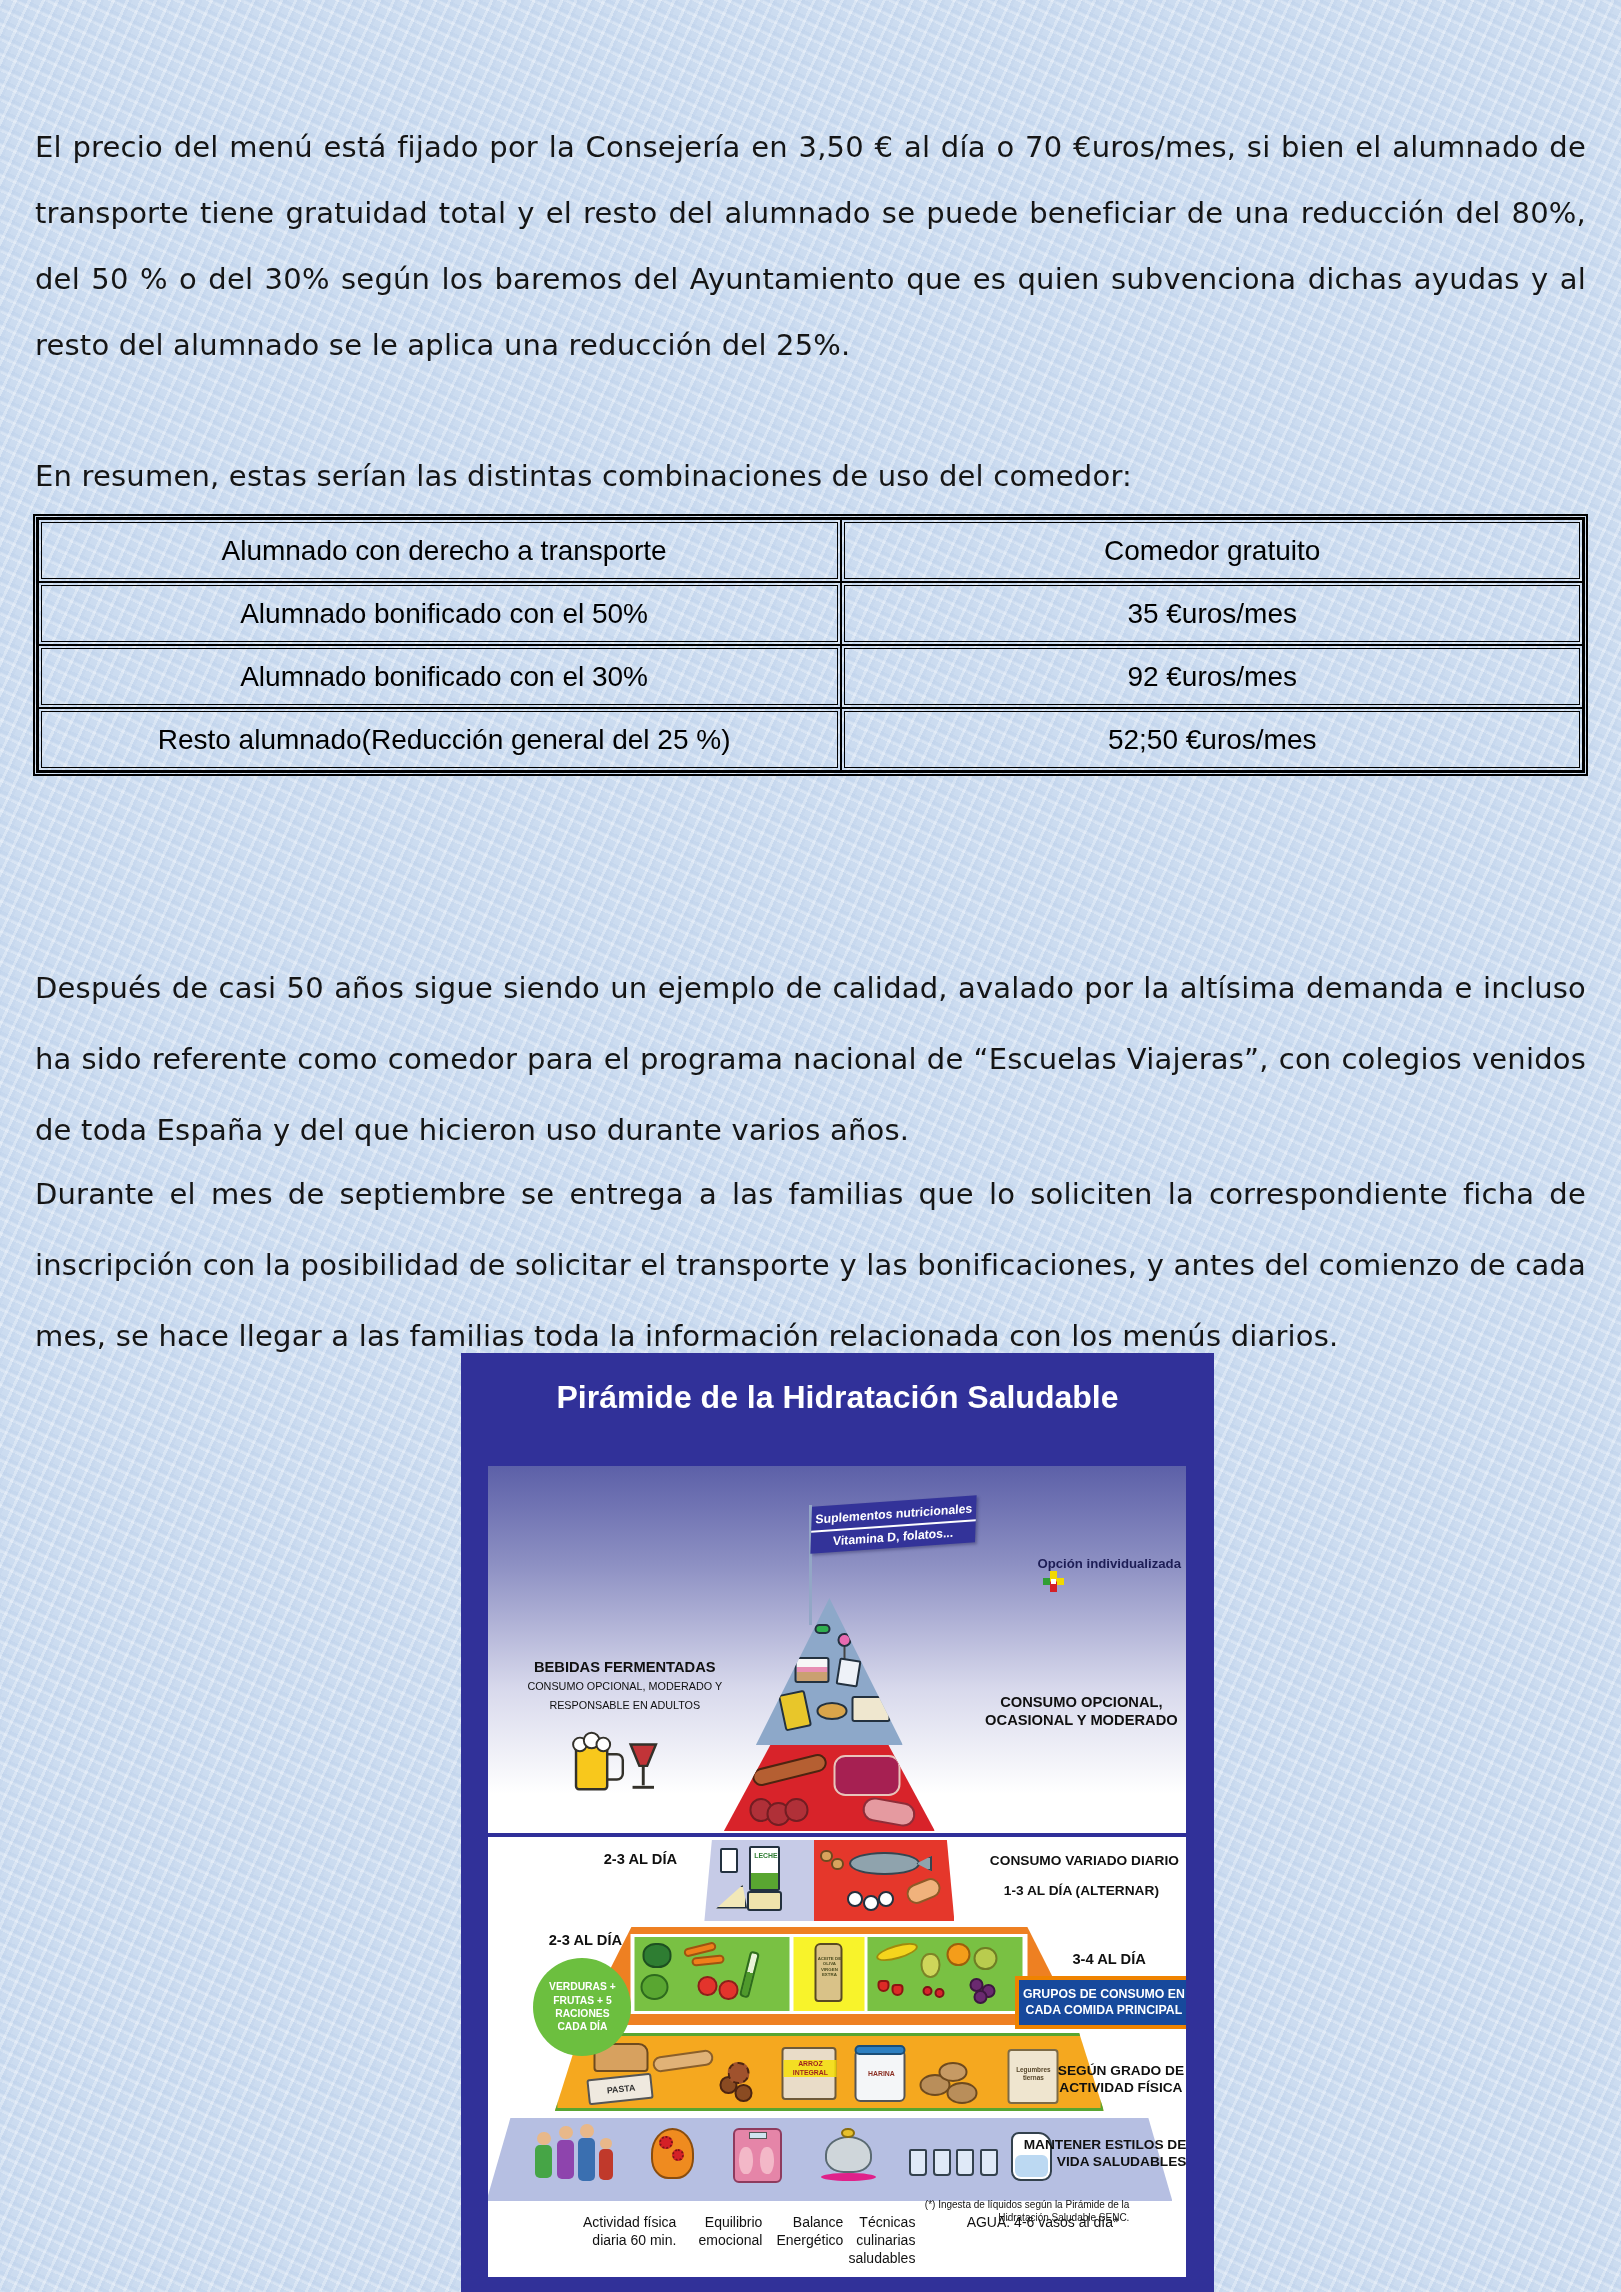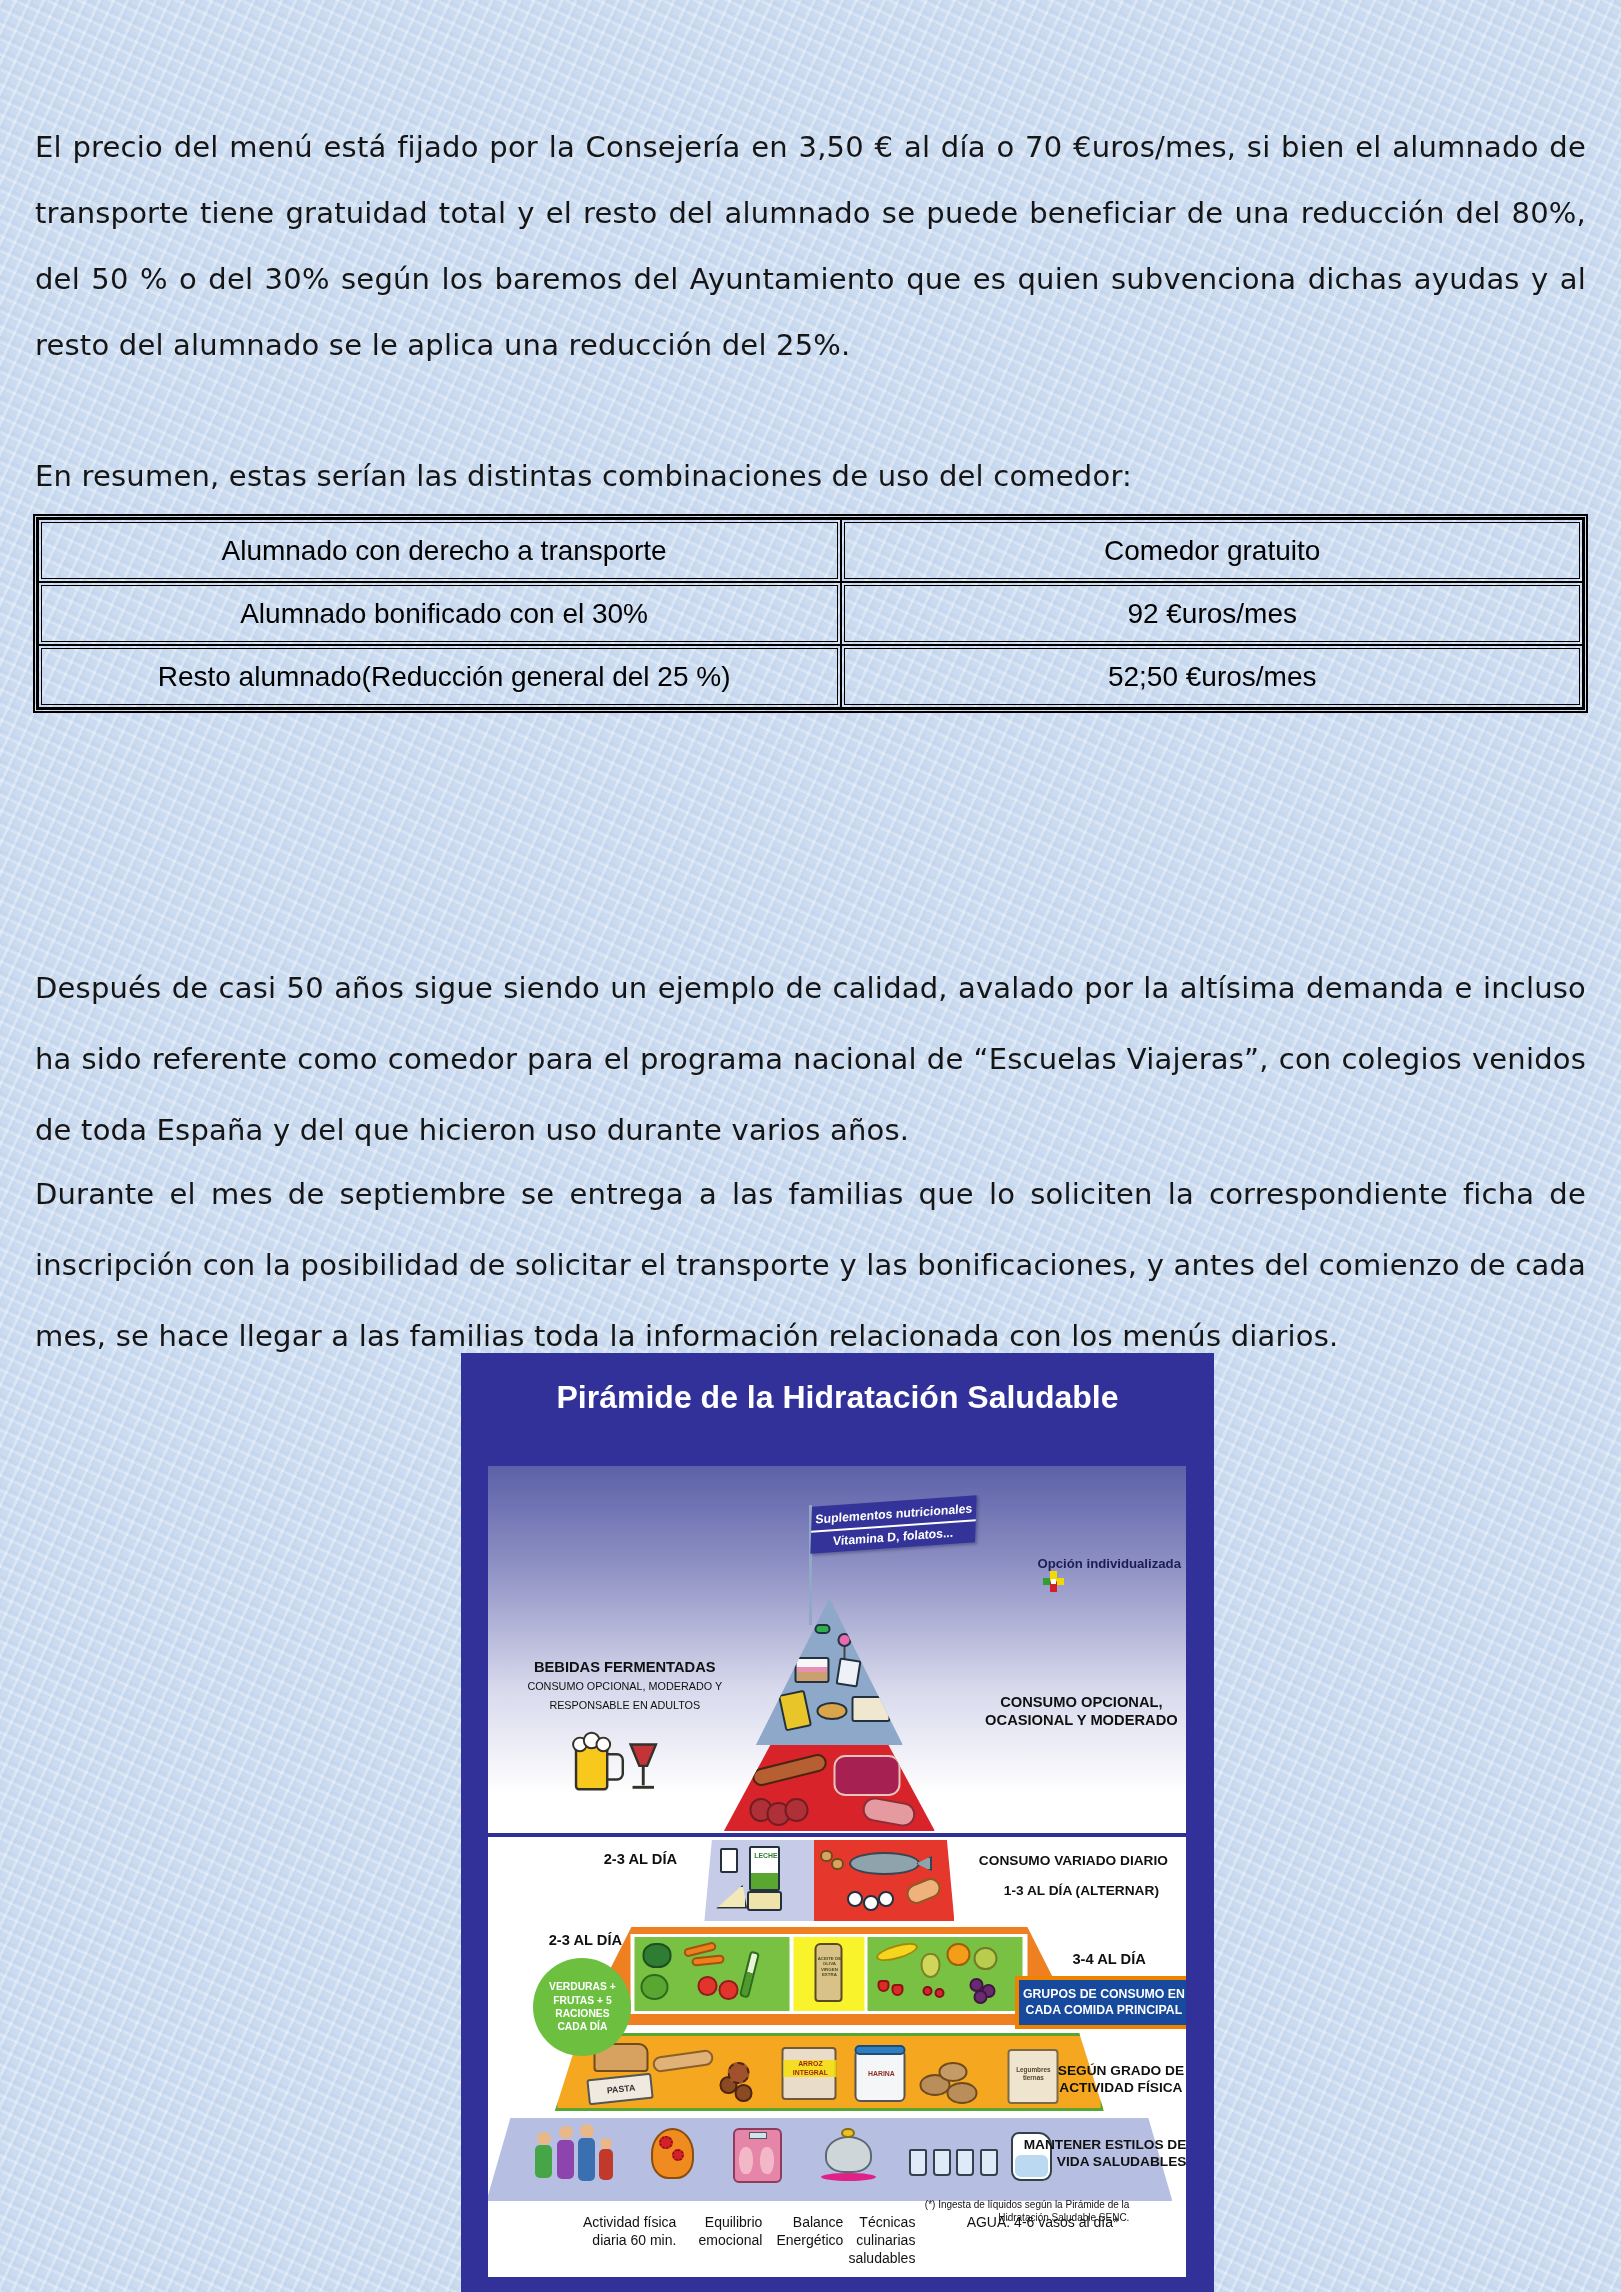--- a/index.html
+++ b/index.html
@@ -59,20 +59,24 @@
 <p class="para" style="top:114px;">El precio del menú está fijado por la Consejería en 3,50 € al día o 70 €uros/mes, si bien el alumnado de transporte tiene gratuidad total y el resto del alumnado se puede beneficiar de una reducción del 80%, del 50 % o del 30% según los baremos del Ayuntamiento que es quien subvenciona dichas ayudas y al resto del alumnado se le aplica una reducción del 25%.</p>
 <p class="para" style="top:443px;">En resumen, estas serían las distintas combinaciones de uso del comedor:</p>
 
 <table class="price">
   <tbody>
       <tr>
     <td class="c1">Alumnado con derecho a transporte</td>
     <td class="c2">Comedor gratuito</td>
   </tr>
   <tr>
+    <td class="c1">Alumnado bonificado con el 50%</td>
+    <td class="c2">35 €uros/mes</td>
+  </tr>
+  <tr>
     <td class="c1">Alumnado bonificado con el 30%</td>
     <td class="c2">92 €uros/mes</td>
   </tr>
   <tr>
     <td class="c1">Resto alumnado(Reducción general del 25 %)</td>
     <td class="c2">52;50 €uros/mes</td>
   </tr>
 </tbody>
   </table>
 
@@ -217,21 +221,21 @@
       <path d="M40 32 h10 a6 6 0 0 1 6 6 v14 a6 6 0 0 1 -6 6 h-10" fill="none" stroke="#33312a" stroke-width="2.5"></path>
       <circle cx="12" cy="22" r="7" fill="#fff" stroke="#33312a" stroke-width="2"></circle>
       <circle cx="24" cy="18" r="8" fill="#fff" stroke="#33312a" stroke-width="2"></circle>
       <circle cx="36" cy="22" r="7" fill="#fff" stroke="#33312a" stroke-width="2"></circle>
       <path d="M64 22 h26 l-9 22 h-8 z" fill="#c23438" stroke="#33312a" stroke-width="2.5"></path>
       <line x1="77" y1="44" x2="77" y2="64" stroke="#33312a" stroke-width="3"></line>
       <line x1="66" y1="66" x2="88" y2="66" stroke="#33312a" stroke-width="3"></line>
     </svg>
     <div class="lb" style="left:488px;top:227px;width:210px;font-size:14.7px;">CONSUMO OPCIONAL, OCASIONAL Y MODERADO</div>
     <div class="lb" style="left:98px;top:384px;width:108px;font-size:14.7px;">2-3  AL DÍA</div>
-    <div class="lb" style="left:480px;top:386px;width:210px;font-size:13.7px;">CONSUMO VARIADO DIARIO</div>
+    <div class="lb" style="left:491px;top:386px;width:210px;font-size:13.7px;">CONSUMO VARIADO DIARIO</div>
     <div class="lb" style="left:488px;top:416px;width:210px;font-size:13.7px;">1-3  AL DÍA (ALTERNAR)</div>
     <div class="lb" style="left:43px;top:465px;width:108px;font-size:14.7px;">2-3  AL DÍA</div>
     <div class="circleG">VERDURAS + FRUTAS + 5 RACIONES CADA DÍA</div>
     <div class="lb" style="left:584px;top:484px;width:108px;font-size:14.7px;text-align:left;">3-4  AL DÍA</div>
     <div class="grupos">GRUPOS DE CONSUMO EN CADA COMIDA PRINCIPAL</div>
     <div class="lb" style="left:567px;top:596px;width:131px;font-size:13.7px;">SEGÚN GRADO DE ACTIVIDAD FÍSICA</div>
     <div class="lb" style="left:529px;top:670px;width:169px;font-size:13.7px;text-align:right;">MANTENER ESTILOS DE VIDA SALUDABLES</div>
 
     <div class="cap" style="left:65px;top:747px;width:123px;">Actividad física diaria 60 min.</div>
     <div class="cap" style="left:184px;top:747px;width:90px;">Equilibrio emocional</div>

